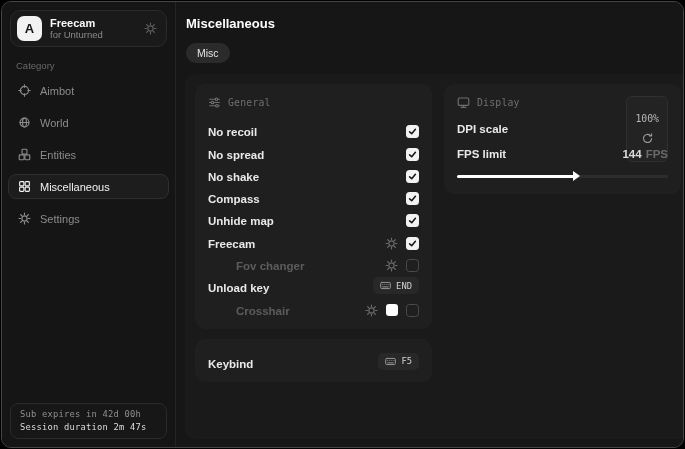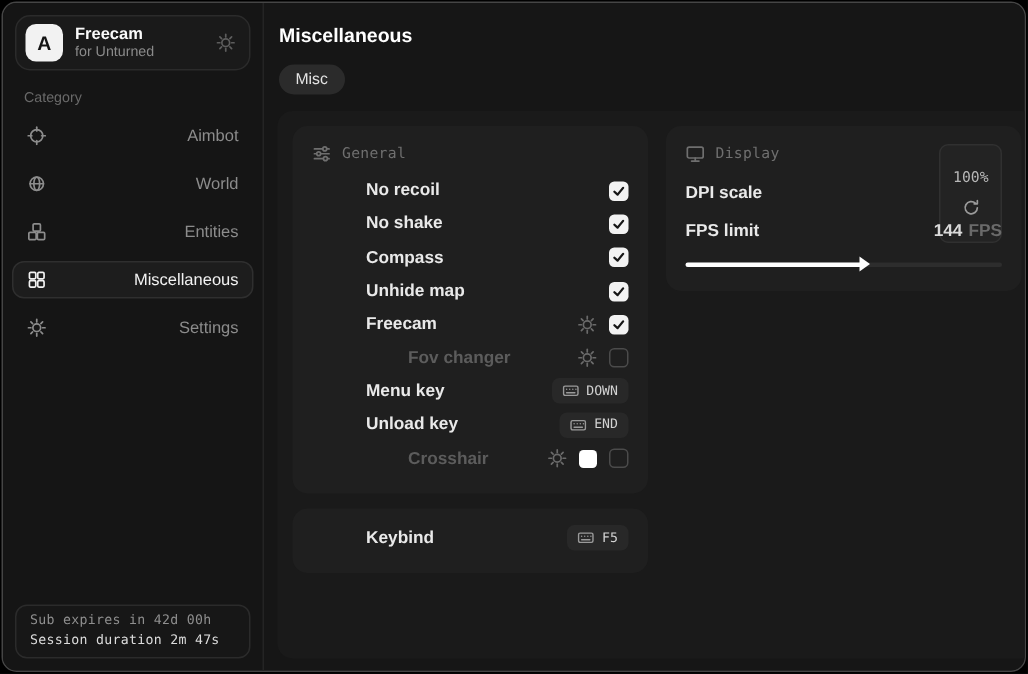--- a/index.html
+++ b/index.html
@@ -16,41 +16,41 @@
   .side-header{margin:8px;border:1px solid #2b2b2b;background:#1a1a1a;border-radius:10px;
     padding:5px 9px 5px 6px;display:flex;align-items:center;gap:8px;height:37px;}
   .logo{width:25px;height:25px;border-radius:7px;background:#f2f2f2;color:#141414;
     display:flex;align-items:center;justify-content:center;font-weight:700;font-size:13px;flex:0 0 25px;}
   .app-name{font-size:11px;font-weight:700;color:#fafafa;line-height:12px;}
   .app-sub{font-size:9.5px;color:#8a8a8a;line-height:11px;}
   .side-header .hgear{margin-left:auto;color:#5d5d5d;display:flex;}
   .category{margin:13px 14px 7px;font-size:9.5px;color:#696969;}
   .nav{display:flex;flex-direction:column;gap:7px;padding:0 6px;}
   .nav-item{display:flex;align-items:center;gap:9px;padding:5px 9px;border-radius:8px;
-    color:#8c8c8c;font-size:11px;border:1px solid transparent;cursor:pointer;justify-content:space-between;}
+    color:#8c8c8c;font-size:11px;border:1px solid transparent;cursor:pointer;}
   .nav-item .nicon{display:flex;color:inherit;}
   .nav-item.active{background:#1d1d1d;border-color:#2f2f2f;color:#f2f2f2;}
   .status-card{position:absolute;left:8px;right:8px;bottom:8px;border:1px solid #2b2b2b;
     border-radius:8px;padding:5px 9px 6px;font-family:"DejaVu Sans Mono",monospace;font-size:8.8px;background:#171717;}
   .status-line1{color:#8f8f8f;margin-bottom:3px;letter-spacing:.2px;}
   .status-line2{color:#dcdcdc;letter-spacing:.2px;}
   
   .main{flex:1;display:flex;flex-direction:column;padding:13px 8px 8px 9px;background:#161616;}
   .main-title{font-size:13px;font-weight:700;color:#fff;margin:1px 0 0 1px;}
   .tabbar{margin:12px 0 0 1px;}
   .tab{display:inline-flex;background:#2b2b2b;color:#e4e4e4;font-size:10.5px;
     padding:4px 11px;border-radius:13px;cursor:pointer;}
   .content-panel{margin-top:11px;background:#1a1a1a;border-radius:10px;flex:1;
     padding:10px;display:flex;gap:12px;align-items:flex-start;}
   .col{width:237px;display:flex;flex-direction:column;gap:10px;}
   .card{background:#1f1f1f;border-radius:10px;padding:9px 13px 12px;width:100%;}
   .card-header{display:flex;align-items:center;gap:7px;color:#6f6f6f;
     font-family:"DejaVu Sans Mono",monospace;font-size:9.8px;margin:3px 0 7px;letter-spacing:.2px;}
   .card-header .cicon{display:flex;color:#6f6f6f;}
-  .row{display:flex;align-items:center;height:22.3px;margin-left:36px;}
+  .row{display:flex;align-items:flex-end;height:22.3px;}
   .row-label{font-size:11.5px;font-weight:600;color:#e9e9e9;}
   .row.disabled .row-label{color:#5c5c5c;padding-left:28px;}
   .row-controls{margin-left:auto;display:flex;align-items:center;gap:8px;}
   .gear-btn{color:#6a6a6a;display:flex;cursor:pointer;}
   .swatch{width:12px;height:12px;border-radius:3px;cursor:pointer;}
   .checkbox{width:13px;height:13px;border-radius:3.5px;cursor:pointer;display:flex;align-items:center;justify-content:center;}
   .checkbox.checked{background:#f2f2f2;}
   .checkbox.unchecked{border:1.3px solid #4b4b4b;background:transparent;}
   .key-badge{display:flex;align-items:center;gap:5px;background:#282828;border-radius:5px;
     padding:3px 7px;font-family:"DejaVu Sans Mono",monospace;font-size:8.8px;color:#d2d2d2;cursor:pointer;}
@@ -193,20 +193,30 @@
                 <span class="row-label">No recoil</span>
                 <span class="row-controls">
                   <span class="checkbox checked">
                     <svg width="9" height="9" viewBox="0 0 14 14" fill="none" stroke="#161616" stroke-width="2.4" stroke-linecap="round" stroke-linejoin="round">
                       <polyline points="2.5,7.5 5.8,10.5 11.5,3.5"></polyline>
                     </svg>
                   </span>
                 </span>
               </div>
               <div class="row">
+                <span class="row-label">No spread</span>
+                <span class="row-controls">
+                  <span class="checkbox checked">
+                    <svg width="9" height="9" viewBox="0 0 14 14" fill="none" stroke="#161616" stroke-width="2.4" stroke-linecap="round" stroke-linejoin="round">
+                      <polyline points="2.5,7.5 5.8,10.5 11.5,3.5"></polyline>
+                    </svg>
+                  </span>
+                </span>
+              </div>
+              <div class="row">
                 <span class="row-label">No shake</span>
                 <span class="row-controls">
                   <span class="checkbox checked">
                     <svg width="9" height="9" viewBox="0 0 14 14" fill="none" stroke="#161616" stroke-width="2.4" stroke-linecap="round" stroke-linejoin="round">
                       <polyline points="2.5,7.5 5.8,10.5 11.5,3.5"></polyline>
                     </svg>
                   </span>
                 </span>
               </div>
               <div class="row">
@@ -262,38 +272,20 @@
                       <line x1="8" y1="12.8" x2="8" y2="14.8"></line>
                       <line x1="1.2" y1="8" x2="3.2" y2="8"></line>
                       <line x1="12.8" y1="8" x2="14.8" y2="8"></line>
                       <line x1="3.2" y1="3.2" x2="4.6" y2="4.6"></line>
                       <line x1="11.4" y1="11.4" x2="12.8" y2="12.8"></line>
                       <line x1="3.2" y1="12.8" x2="4.6" y2="11.4"></line>
                       <line x1="11.4" y1="4.6" x2="12.8" y2="3.2"></line>
                     </svg>
                   </span>
                   <span class="checkbox unchecked"></span>
-                </span>
-              </div>
-              <div class="row">
-                <span class="row-label">Menu key</span>
-                <span class="row-controls">
-                  <span class="key-badge">
-                    <span class="kicon" style="display: flex;">
-                      <svg width="11" height="11" viewBox="0 0 16 16" fill="none" stroke="currentColor" stroke-width="1.4" stroke-linecap="round" stroke-linejoin="round">
-                        <rect x="1" y="3.5" width="14" height="9" rx="1.5"></rect>
-                        <line x1="4" y1="10" x2="12" y2="10"></line>
-                        <line x1="4" y1="6.5" x2="4.01" y2="6.5"></line>
-                        <line x1="7" y1="6.5" x2="7.01" y2="6.5"></line>
-                        <line x1="10" y1="6.5" x2="10.01" y2="6.5"></line>
-                        <line x1="13" y1="6.5" x2="13.01" y2="6.5"></line>
-                      </svg>
-                    </span>
-                    <span>DOWN</span>
-                  </span>
                 </span>
               </div>
               <div class="row">
                 <span class="row-label">Unload key</span>
                 <span class="row-controls">
                   <span class="key-badge">
                     <span class="kicon" style="display: flex;">
                       <svg width="11" height="11" viewBox="0 0 16 16" fill="none" stroke="currentColor" stroke-width="1.4" stroke-linecap="round" stroke-linejoin="round">
                         <rect x="1" y="3.5" width="14" height="9" rx="1.5"></rect>
                         <line x1="4" y1="10" x2="12" y2="10"></line>

